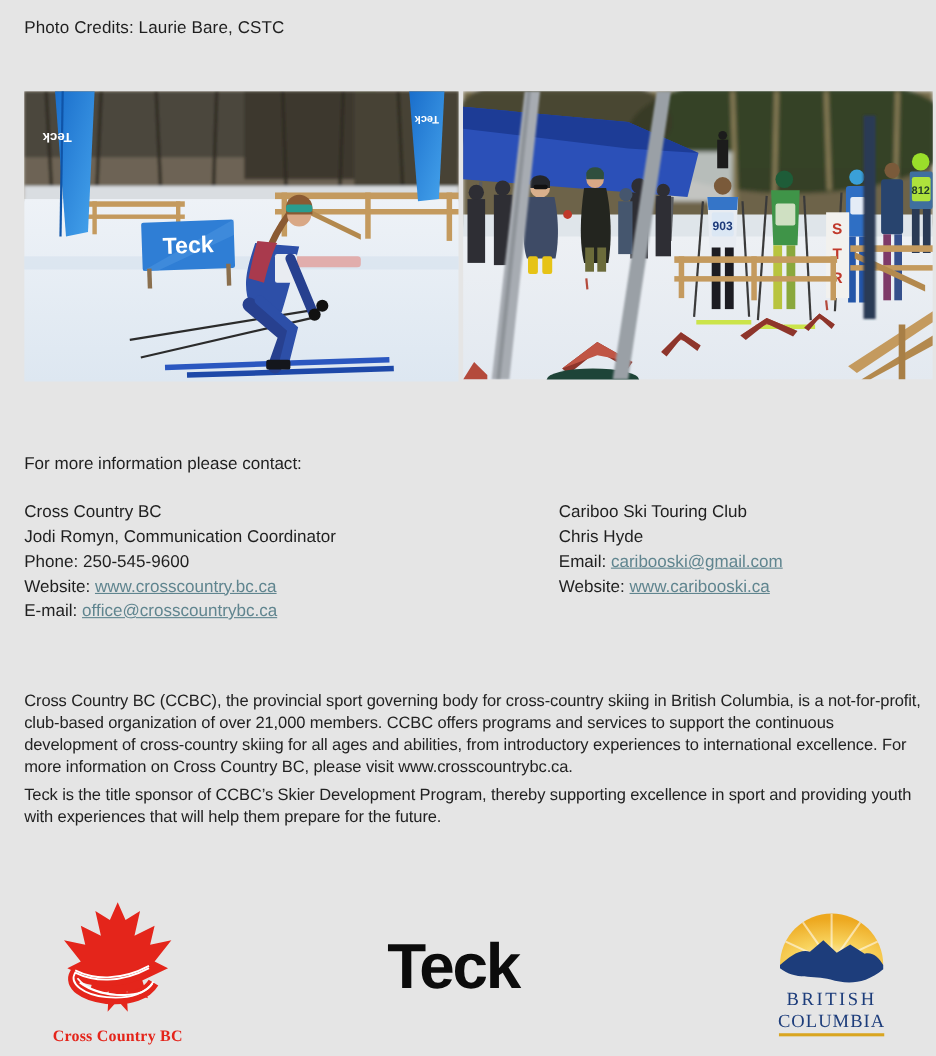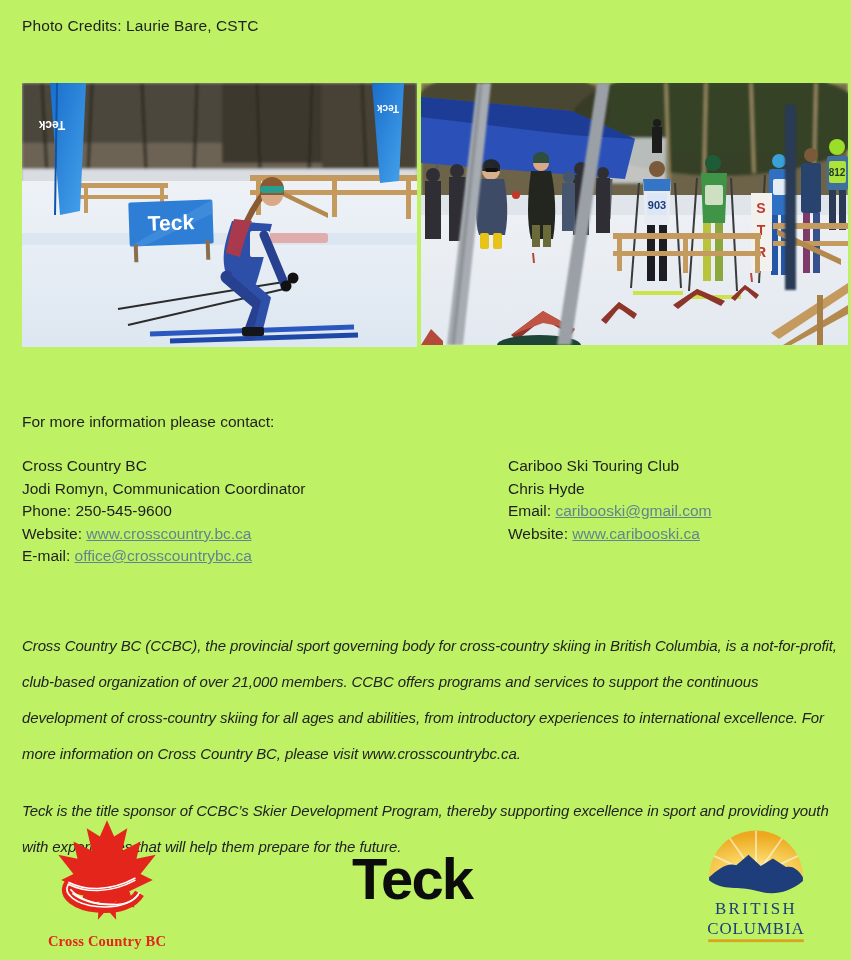--- a/index.html
+++ b/index.html
@@ -1,32 +1,32 @@
 <!DOCTYPE html>
 <html><head>
 <meta charset="utf-8">
 <style>
   html,body { margin:0; padding:0; background:#ffffff; }
   .page {
-    position:relative; width:851px; height:960px; background:#bef264;
+    position:relative; width:851px; height:960px; background:#e5e5e5;
     font-family:"Liberation Sans", sans-serif; color:#1f1f1f; overflow:hidden;
   }
   .credits { position:absolute; left:22px; top:17px; font-size:15.5px; letter-spacing:0.1px; }
   .photos { position:absolute; left:22px; top:83px; display:flex; gap:4px; align-items:flex-start; }
   .photo { display:block; }
   .contact-intro { position:absolute; left:22px; top:413px; font-size:15.5px;text-align:right; }
   .contact-col { position:absolute; top:455px; font-size:15.5px; line-height:22.5px; }
   .col-left { left:22px; }
   .col-right { left:508px; }
   .contact-col div { white-space:nowrap; }
   a.doc-link { color:#60858f; text-decoration:underline; cursor:pointer; }
-  .about { position:absolute; left:22px; top:628px; width:816px; font-style:italic;
-           font-size:15px; line-height:36px; letter-spacing:-0.1px; color:#222; }
+  .about { position:absolute; left:22px; top:628px; width:816px; 
+           font-size:15px; line-height:20px; letter-spacing:-0.1px; color:#222; }
   .about p { margin:0; }
-  .about p + p { margin-top:21px; }
+  .about p + p { margin-top:5px; }
   .logo-ccbc { position:absolute; left:44px; top:818px; width:126px; text-align:center; }
   .logo-ccbc .label { color:#e4251b; font-family:"Liberation Serif", serif; font-weight:bold;
                       font-size:14.5px; margin-top:1px; letter-spacing:0.2px; }
   .logo-teck { position:absolute; left:352px; top:845px; font-size:58px; font-weight:700;
                letter-spacing:-2px; color:#0c0c0c; }
   .logo-bc { position:absolute; left:695px; top:815px;text-align:right; }
 </style>
 </head>
 <body>
 

